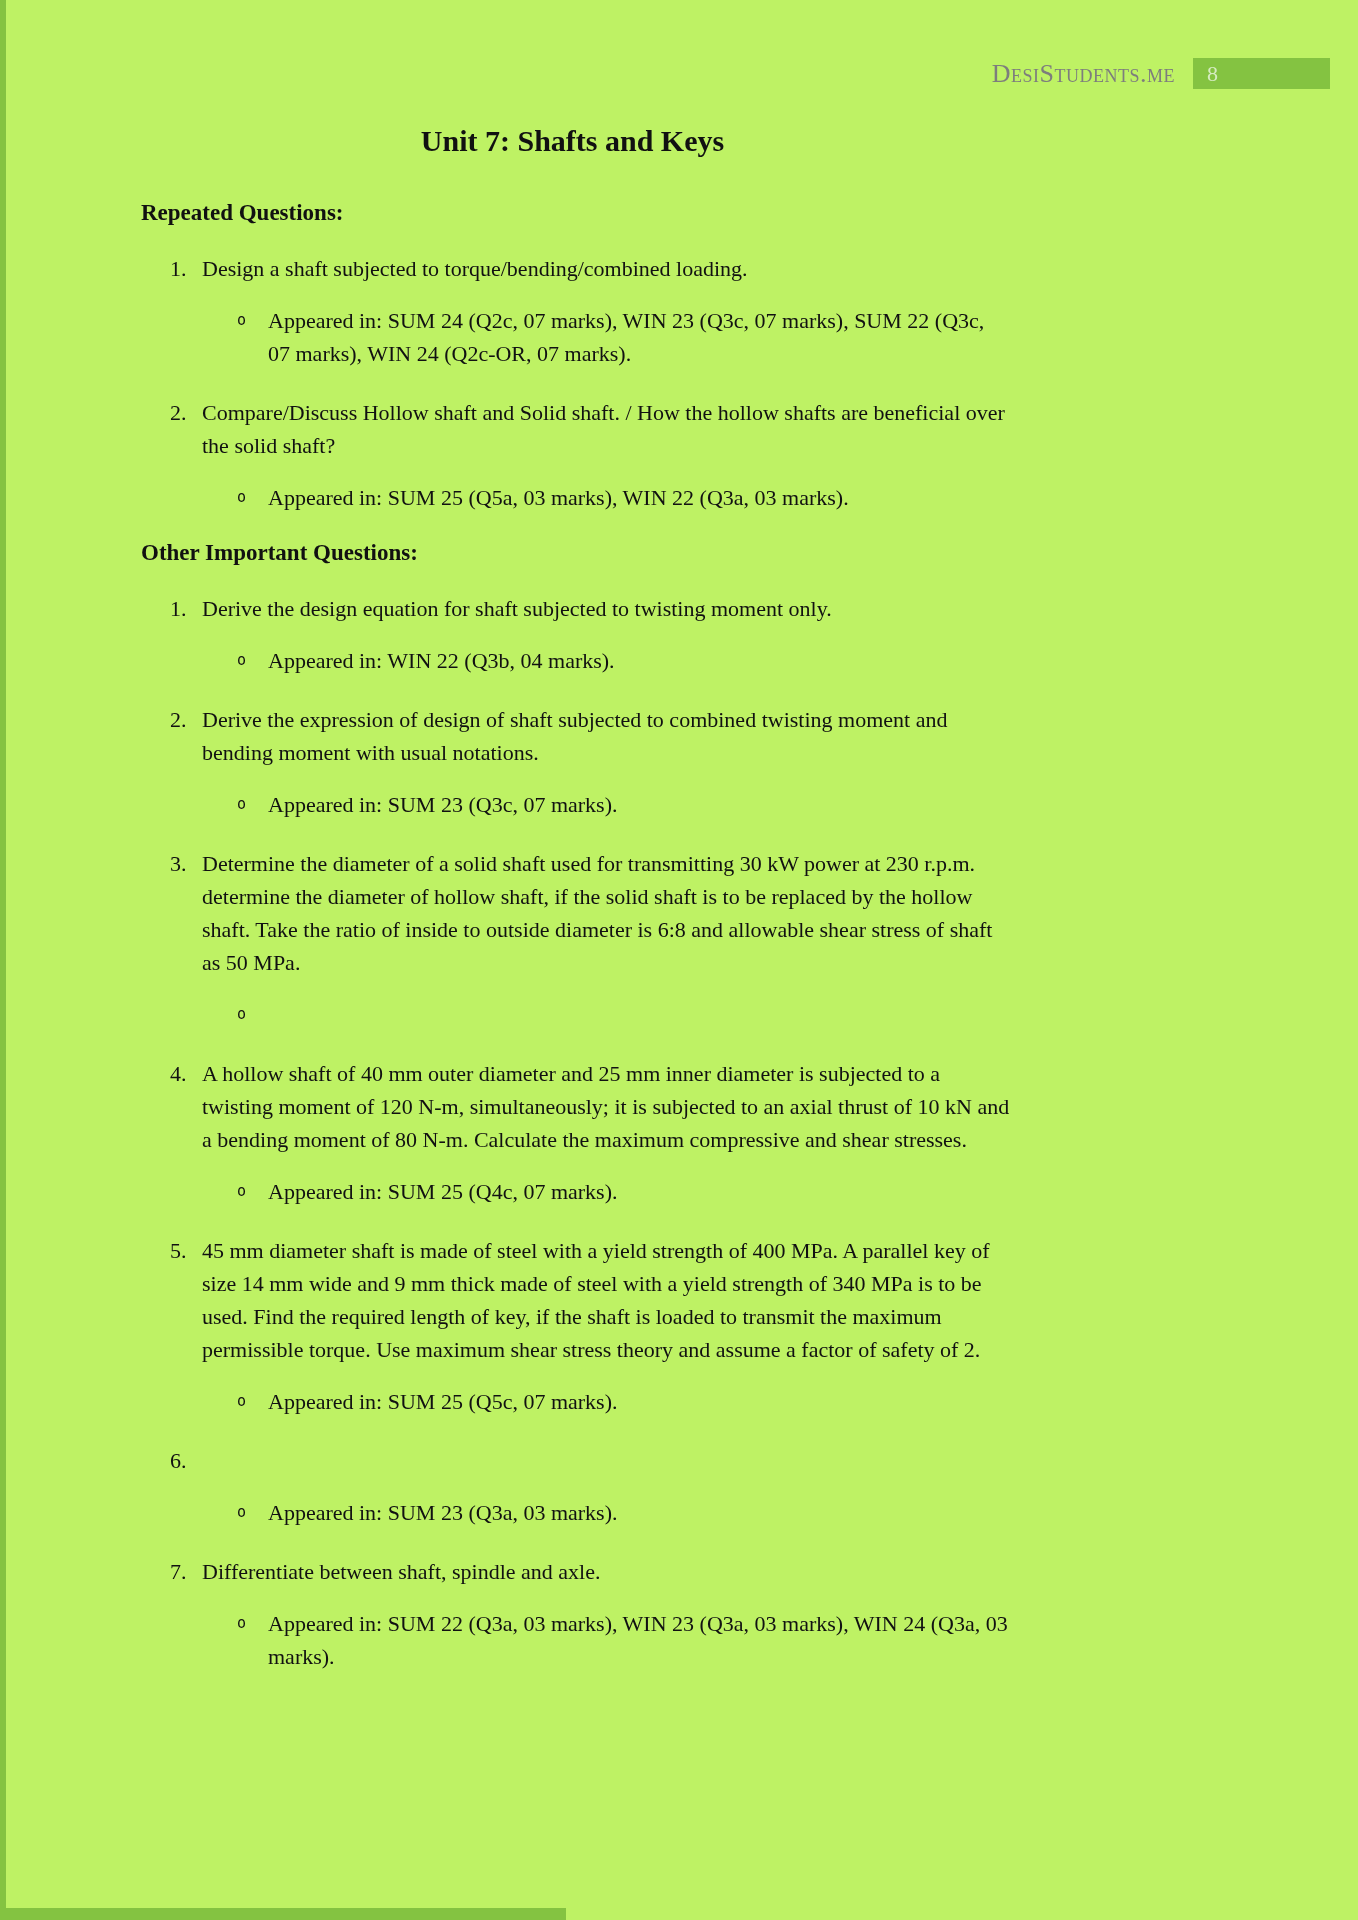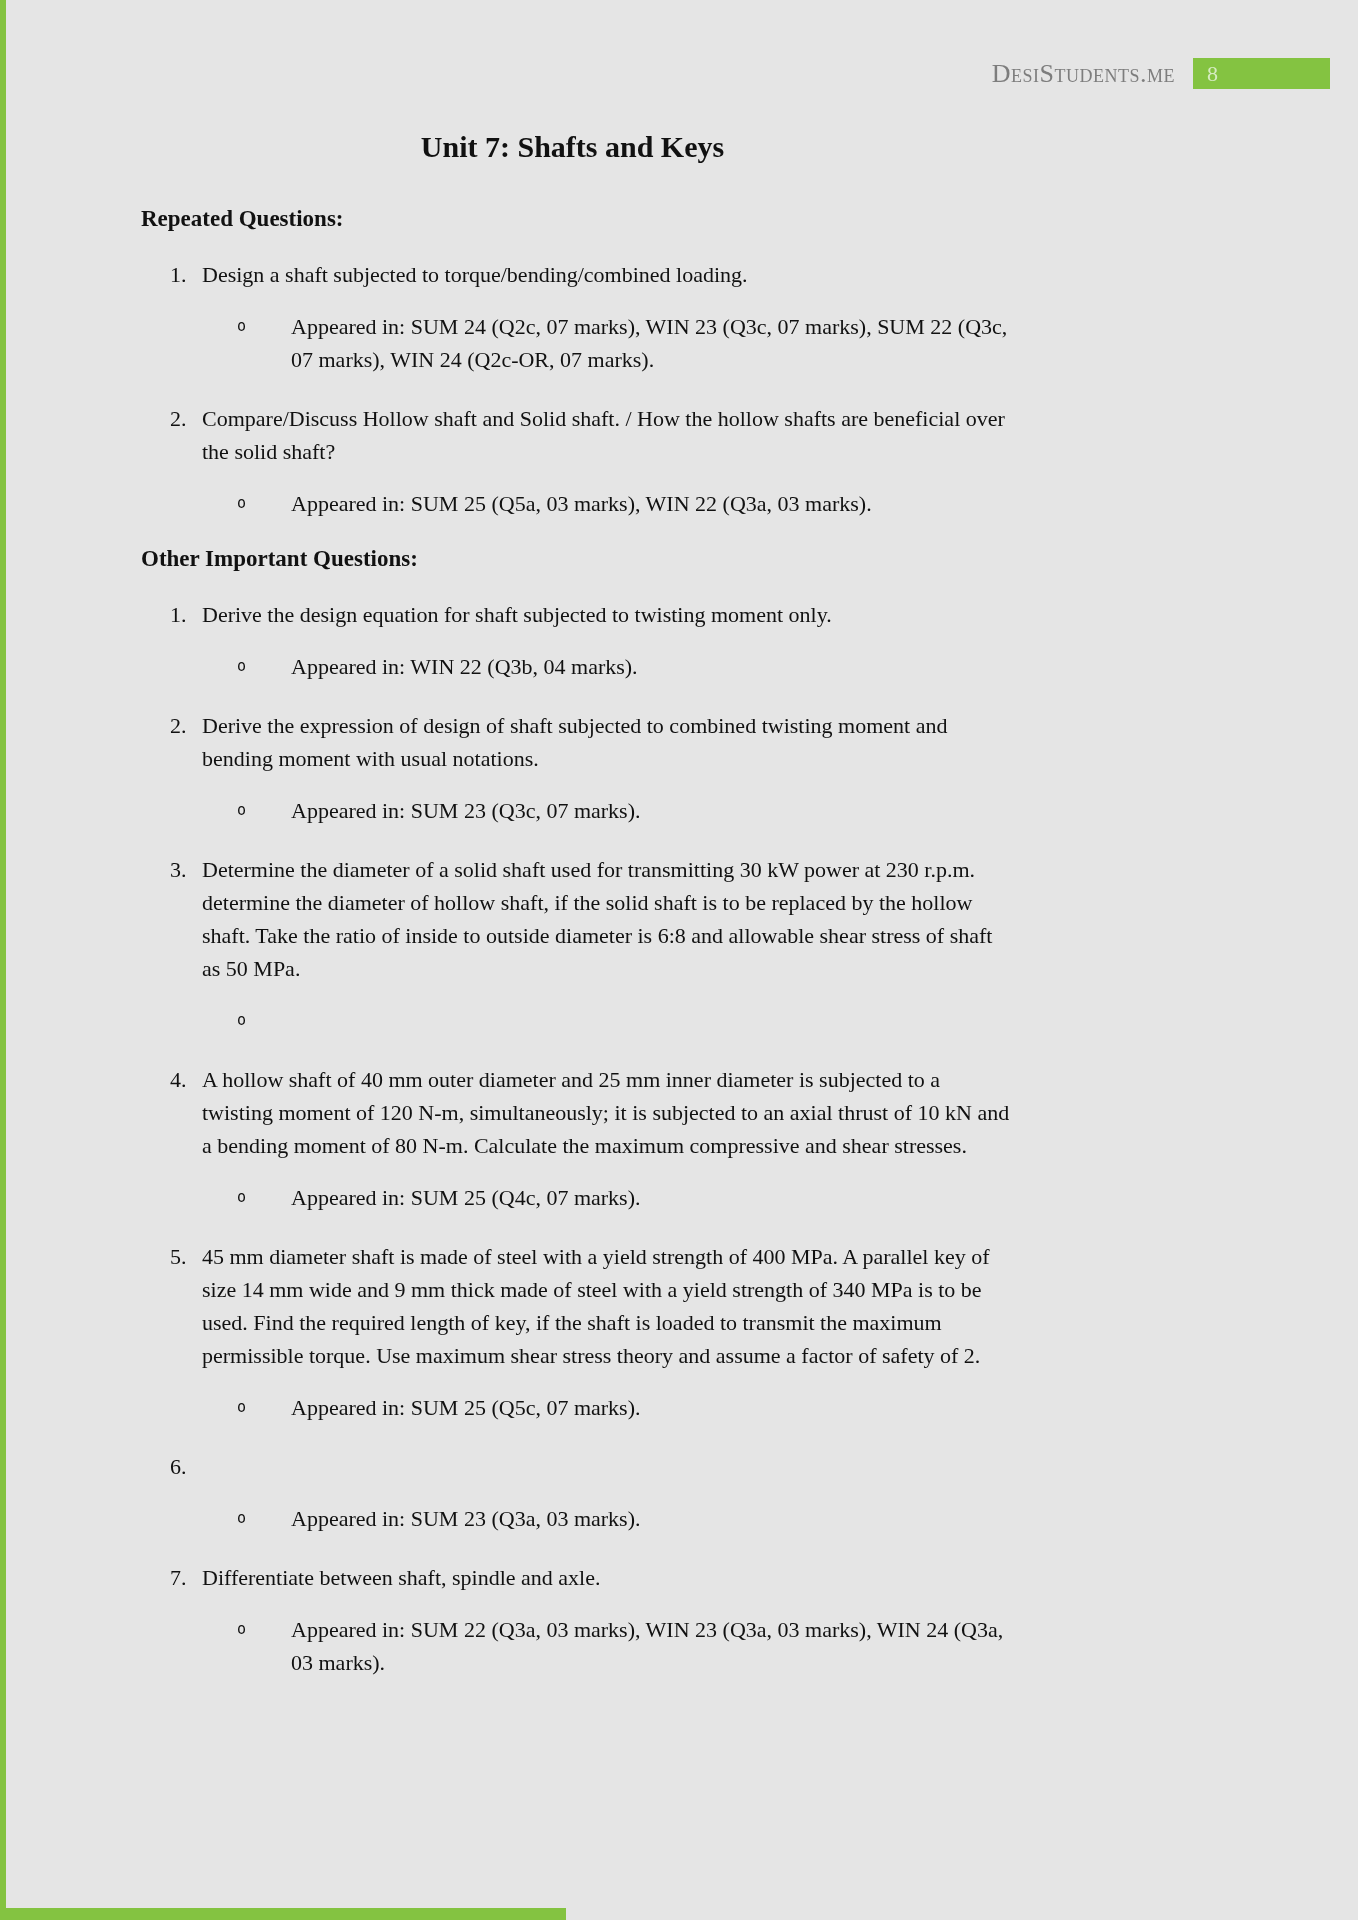--- a/index.html
+++ b/index.html
@@ -1,20 +1,20 @@
 <!DOCTYPE html>
 <html><head>
 <meta charset="utf-8">
 <style>
   html, body { margin: 0; padding: 0; background: #ffffff; }
   .page {
     position: relative;
     width: 1358px;
     height: 1920px;
-    background: #e5e5e5;
+    background: #bef264;
     font-family: "Liberation Serif", "DejaVu Serif", serif;
     color: #111111;
     overflow: hidden;
   }
   
   .accent-left {
     position: absolute;
     left: 0; top: 0;
     width: 6px; height: 1920px;
   }
@@ -45,21 +45,21 @@
     height: 31px;
     line-height: 31px;
     padding-left: 14px;
     font-size: 22px;
     color: #d6ecc2;
   }
   
   .content {
     position: absolute;
     left: 135px;
-    top: 130px;
+    top: 124px;
     width: 875px;
   }
   .doc-title {
     font-size: 30px;
     font-weight: bold;
     text-align: center;
     margin: 0 0 42px 0;
   }
   .section-heading {
     font-size: 23px;
@@ -87,21 +87,21 @@
     font-size: 22px;
     line-height: 33px;
   }
   .a-bullet {
     flex: none;
     width: 31px;
     font-family: "DejaVu Sans Mono", monospace;
     font-size: 15px;
     line-height: 33px;
   }
-  .a-text { font-weight: normal; margin-left: 23px; }
+  .a-text { font-weight: normal; }
 </style>
 </head>
 <body>
 
 <div class="page">
 
   <div class="accent-left" style="background: rgb(132, 195, 65);"></div>
   <div class="accent-bottom" style="background: rgb(132, 195, 65);"></div>
 
   <div class="header">

